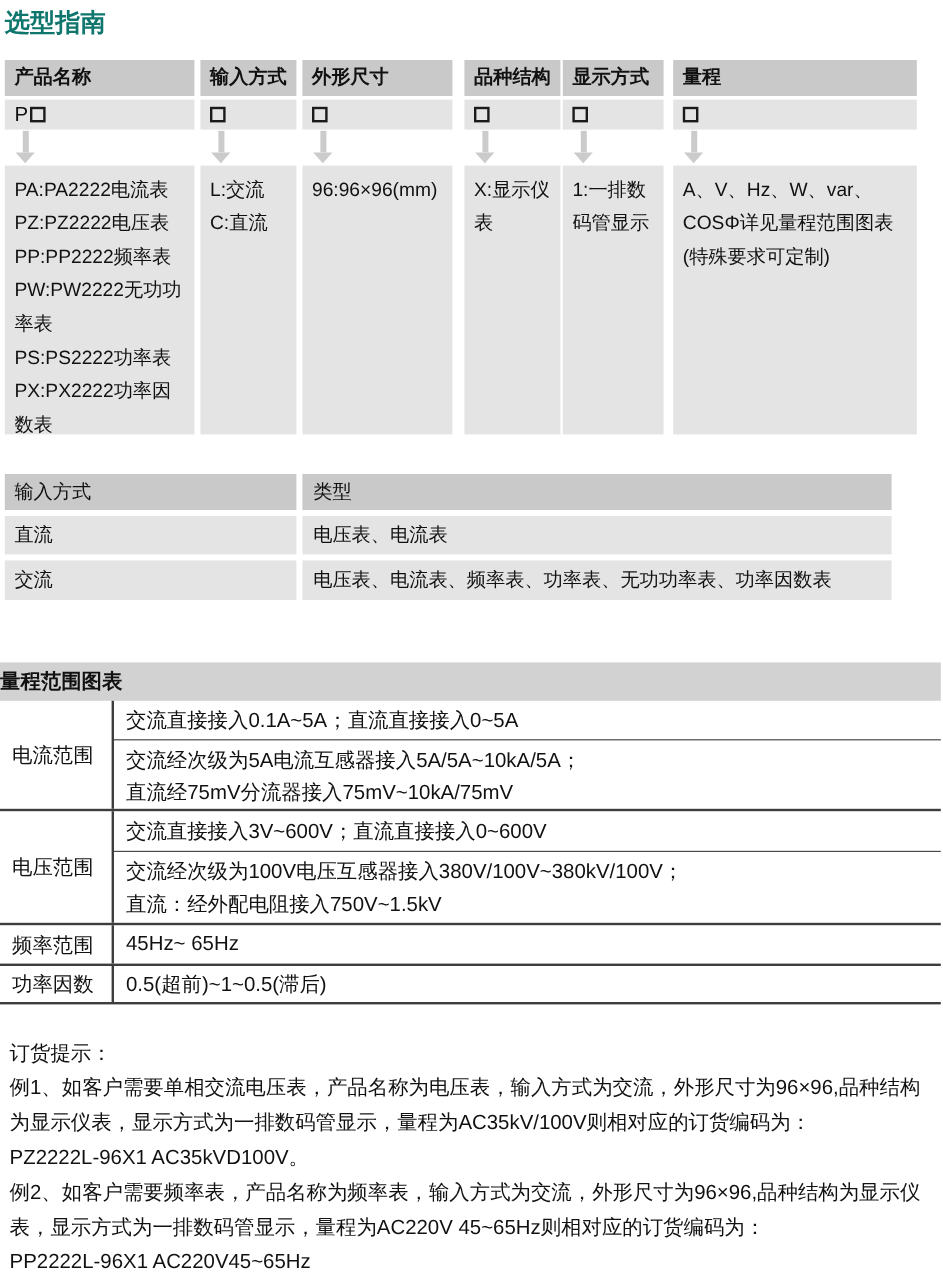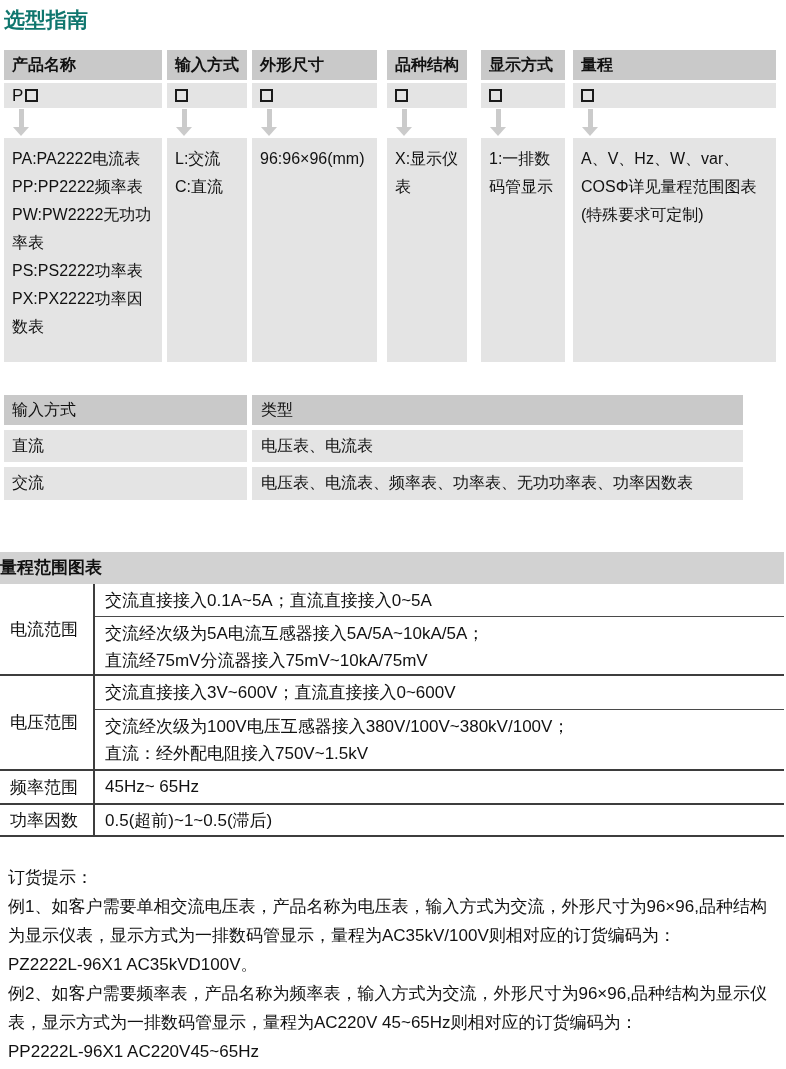--- a/index.html
+++ b/index.html
@@ -21,21 +21,21 @@
     margin: 8px 0 0 4px;
     height: 24px; line-height: 24px;
   }
 
   
   .t1 { display: flex; margin: 18px 0 0 4px; }
   .t1col { display: flex; flex-direction: column; }
   .w1 { width: 158px; margin-right: 5px; }
   .w2 { width: 80px;  margin-right: 5px; }
   .w3 { width: 125px; margin-right: 10px; }
-  .w4 { width: 80px;  margin-right: 14px; border-radius: 12px; }
+  .w4 { width: 80px;  margin-right: 2px; border-radius: 12px; }
   .w5 { width: 84px;  margin-right: 8px; }
   .w6 { width: 203px; margin-right: 0; }
   .t1col .h {
     height: 30px; line-height: 30px;
     background: #c9c9c9;
     font-weight: bold; font-size: 16px;
     padding-left: 8px;
     margin-bottom: 3px;
     white-space: nowrap; overflow: hidden;
   }
@@ -126,20 +126,21 @@
         <span class="cbox"></span>
       </div>
       <div class="a">
         <div class="arrow">
             <i class="stem"></i>
             <i class="head"></i>
           </div>
       </div>
       <div class="b">
         <div>PA:PA2222电流表</div>
+        <div>PZ:PZ2222电压表</div>
         <div>PP:PP2222频率表</div>
         <div>PW:PW2222无功功率表</div>
         <div>PS:PS2222功率表</div>
         <div>PX:PX2222功率因数表</div>
       </div>
     </div>
 
     <div class="t1col w2">
       <div class="h">输入方式</div>
       <div class="c">

